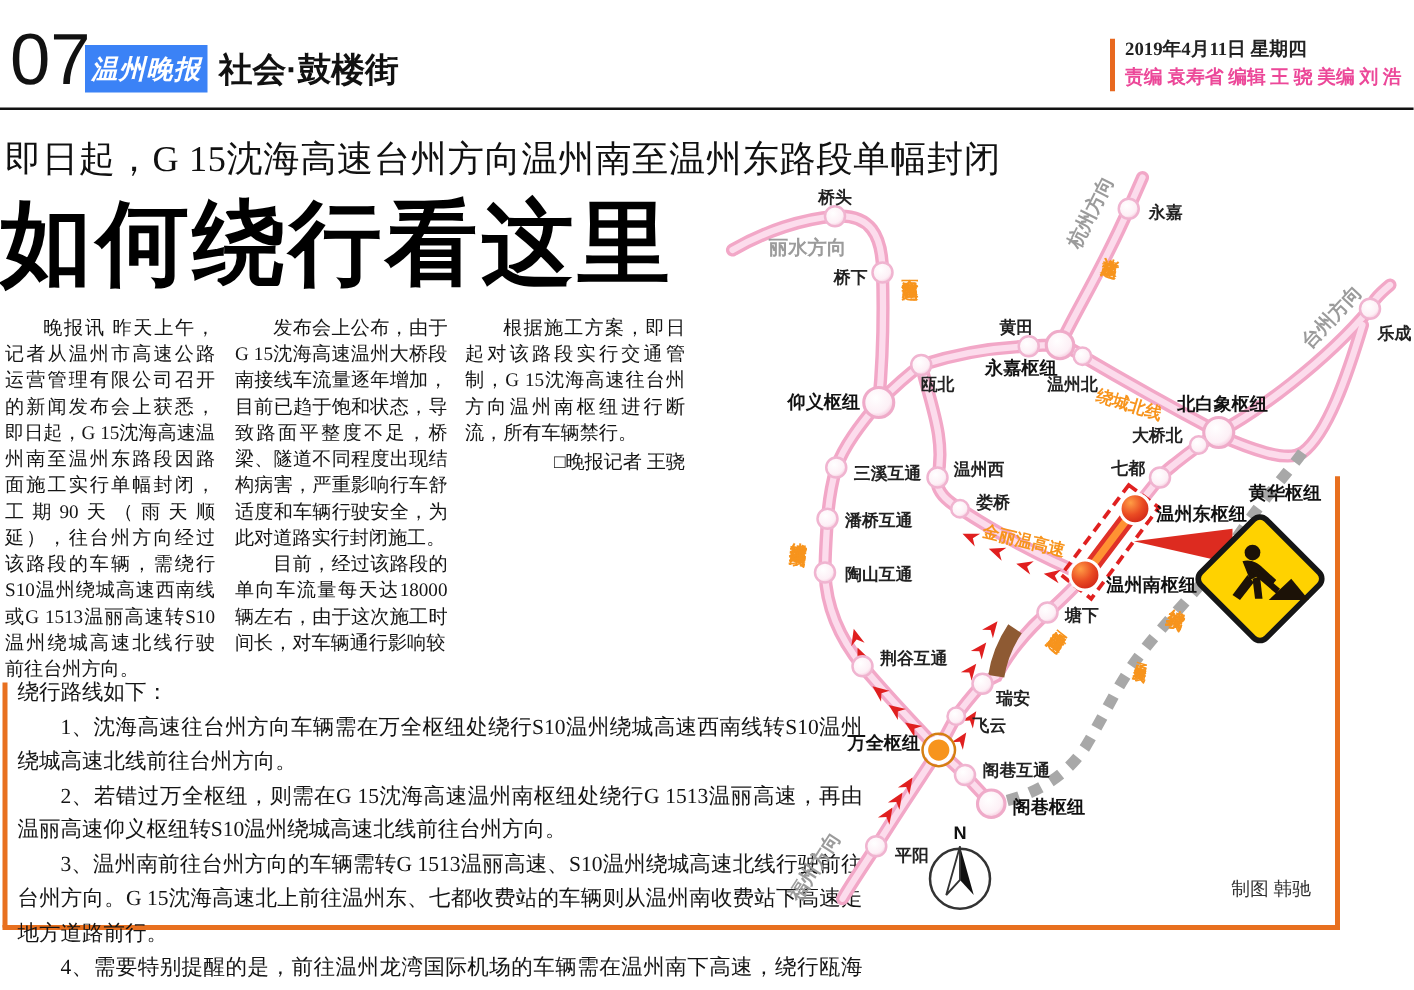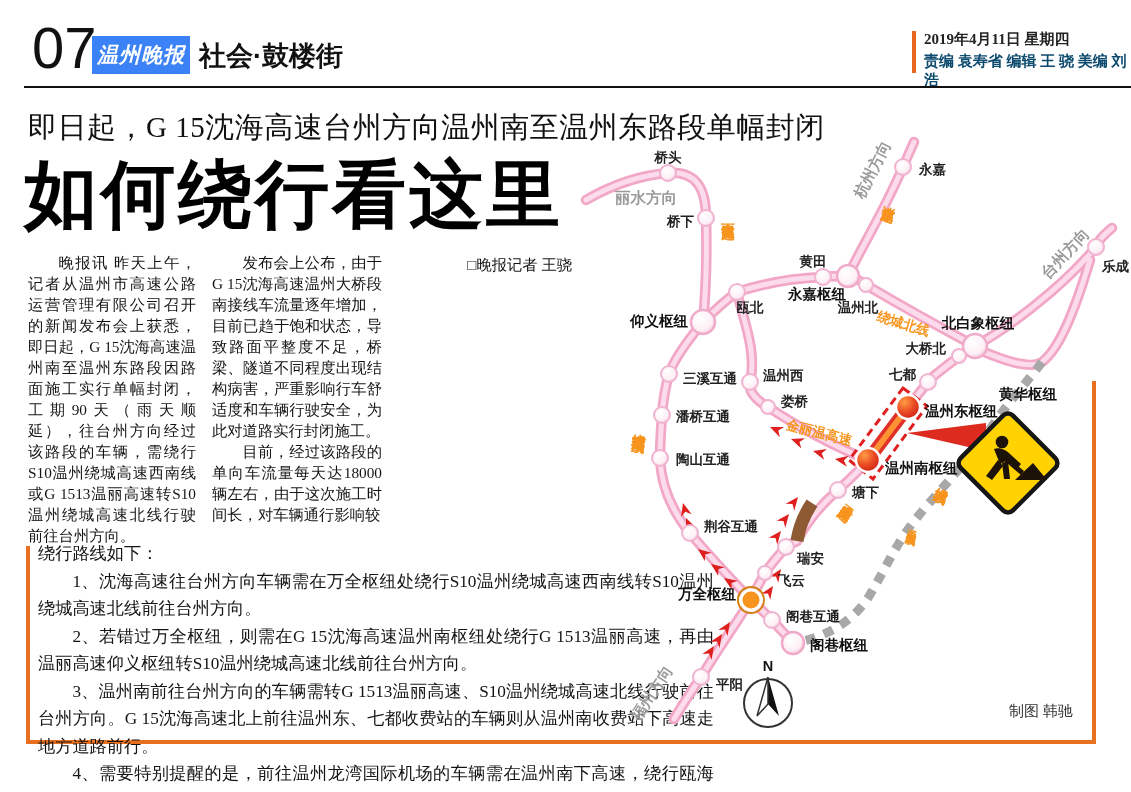--- a/index.html
+++ b/index.html
@@ -1,33 +1,33 @@
 <!DOCTYPE html>
 <html><head>
 <meta charset="utf-8">
 <style>
   html,body{margin:0;padding:0;}
   body{
     width:1131px;height:792px;position:relative;background:#fff;
     font-family:"Liberation Serif", serif;color:#1a1a1a;overflow:hidden;
   }
-  .abs{position:absolute;margin-left:24px;}
+  .abs{position:absolute;}
 
   
   .page-num{left:8px;top:18px;font-family:"Liberation Sans",sans-serif;
     font-weight:300;font-size:58px;line-height:60px;color:#111;}
   .logo-box{left:68px;top:36px;width:98px;height:38px;background:#3b82f6;
     display:flex;align-items:center;justify-content:center;}
   .logo-box span{color:#fff;font-weight:700;font-style:italic;font-size:21px;
     font-family:"Liberation Serif",serif;letter-spacing:1px;}
   .section-title{left:175px;top:38px;font-family:"Liberation Sans",sans-serif;
     font-weight:700;font-size:27px;color:#111;}
   .hdr-bar{left:888px;top:31px;width:4px;height:42px;background:#e8681f;}
   .hdr-date{left:900px;top:30px;font-size:15px;font-weight:600;color:#222;}
-  .hdr-editors{left:900px;top:52px;font-size:15px;font-weight:600;color:#0c4a6e;}
+  .hdr-editors{left:900px;top:52px;font-size:15px;font-weight:600;color:#ec4899;}
   .hdr-rule{left:0;top:86px;width:1131px;height:2px;background:#111;}
 
   
   .kicker{left:4px;top:108px;font-size:29px;font-weight:500;color:#111;
     letter-spacing:0.5px;white-space:nowrap;}
   .big-title{left:0px;top:146px;font-size:74px;font-weight:700;color:#000;
     letter-spacing:3px;white-space:nowrap;}
 
   
   .col{top:252px;text-align:justify;font-size:15.3px;line-height:21px;color:#141414;}
@@ -74,20 +74,21 @@
 <div class="abs big-title">如何绕行看这里</div>
 
 <div class="abs col col1">
   <p>晚报讯 昨天上午，记者从温州市高速公路运营管理有限公司召开的新闻发布会上获悉，即日起，G 15沈海高速温州南至温州东路段因路面施工实行单幅封闭，工期90天（雨天顺延），往台州方向经过该路段的车辆，需绕行S10温州绕城高速西南线或G 1513温丽高速转S10温州绕城高速北线行驶前往台州方向。</p>
 </div>
 <div class="abs col col2">
   <p>发布会上公布，由于G 15沈海高速温州大桥段南接线车流量逐年增加，目前已趋于饱和状态，导致路面平整度不足，桥梁、隧道不同程度出现结构病害，严重影响行车舒适度和车辆行驶安全，为此对道路实行封闭施工。</p>
   <p>目前，经过该路段的单向车流量每天达18000辆左右，由于这次施工时间长，对车辆通行影响较</p>
 </div>
 <div class="abs col col3">
+  <p>根据施工方案，即日起对该路段实行交通管制，G 15沈海高速往台州方向温州南枢纽进行断流，所有车辆禁行。</p>
   <p class="byline">□晚报记者 王骁</p>
 </div>
 
 <div class="abs frame" style="left:2px;top:546px;width:4px;height:196px;"></div>
 <div class="abs frame" style="left:2px;top:740px;width:1070px;height:4px;"></div>
 <div class="abs frame" style="left:1068px;top:381px;width:4px;height:363px;"></div>
 
 <div class="abs detour">
   <p class="dt-head">绕行路线如下：</p>
   <p>1、沈海高速往台州方向车辆需在万全枢纽处绕行S10温州绕城高速西南线转S10温州绕城高速北线前往台州方向。</p>

